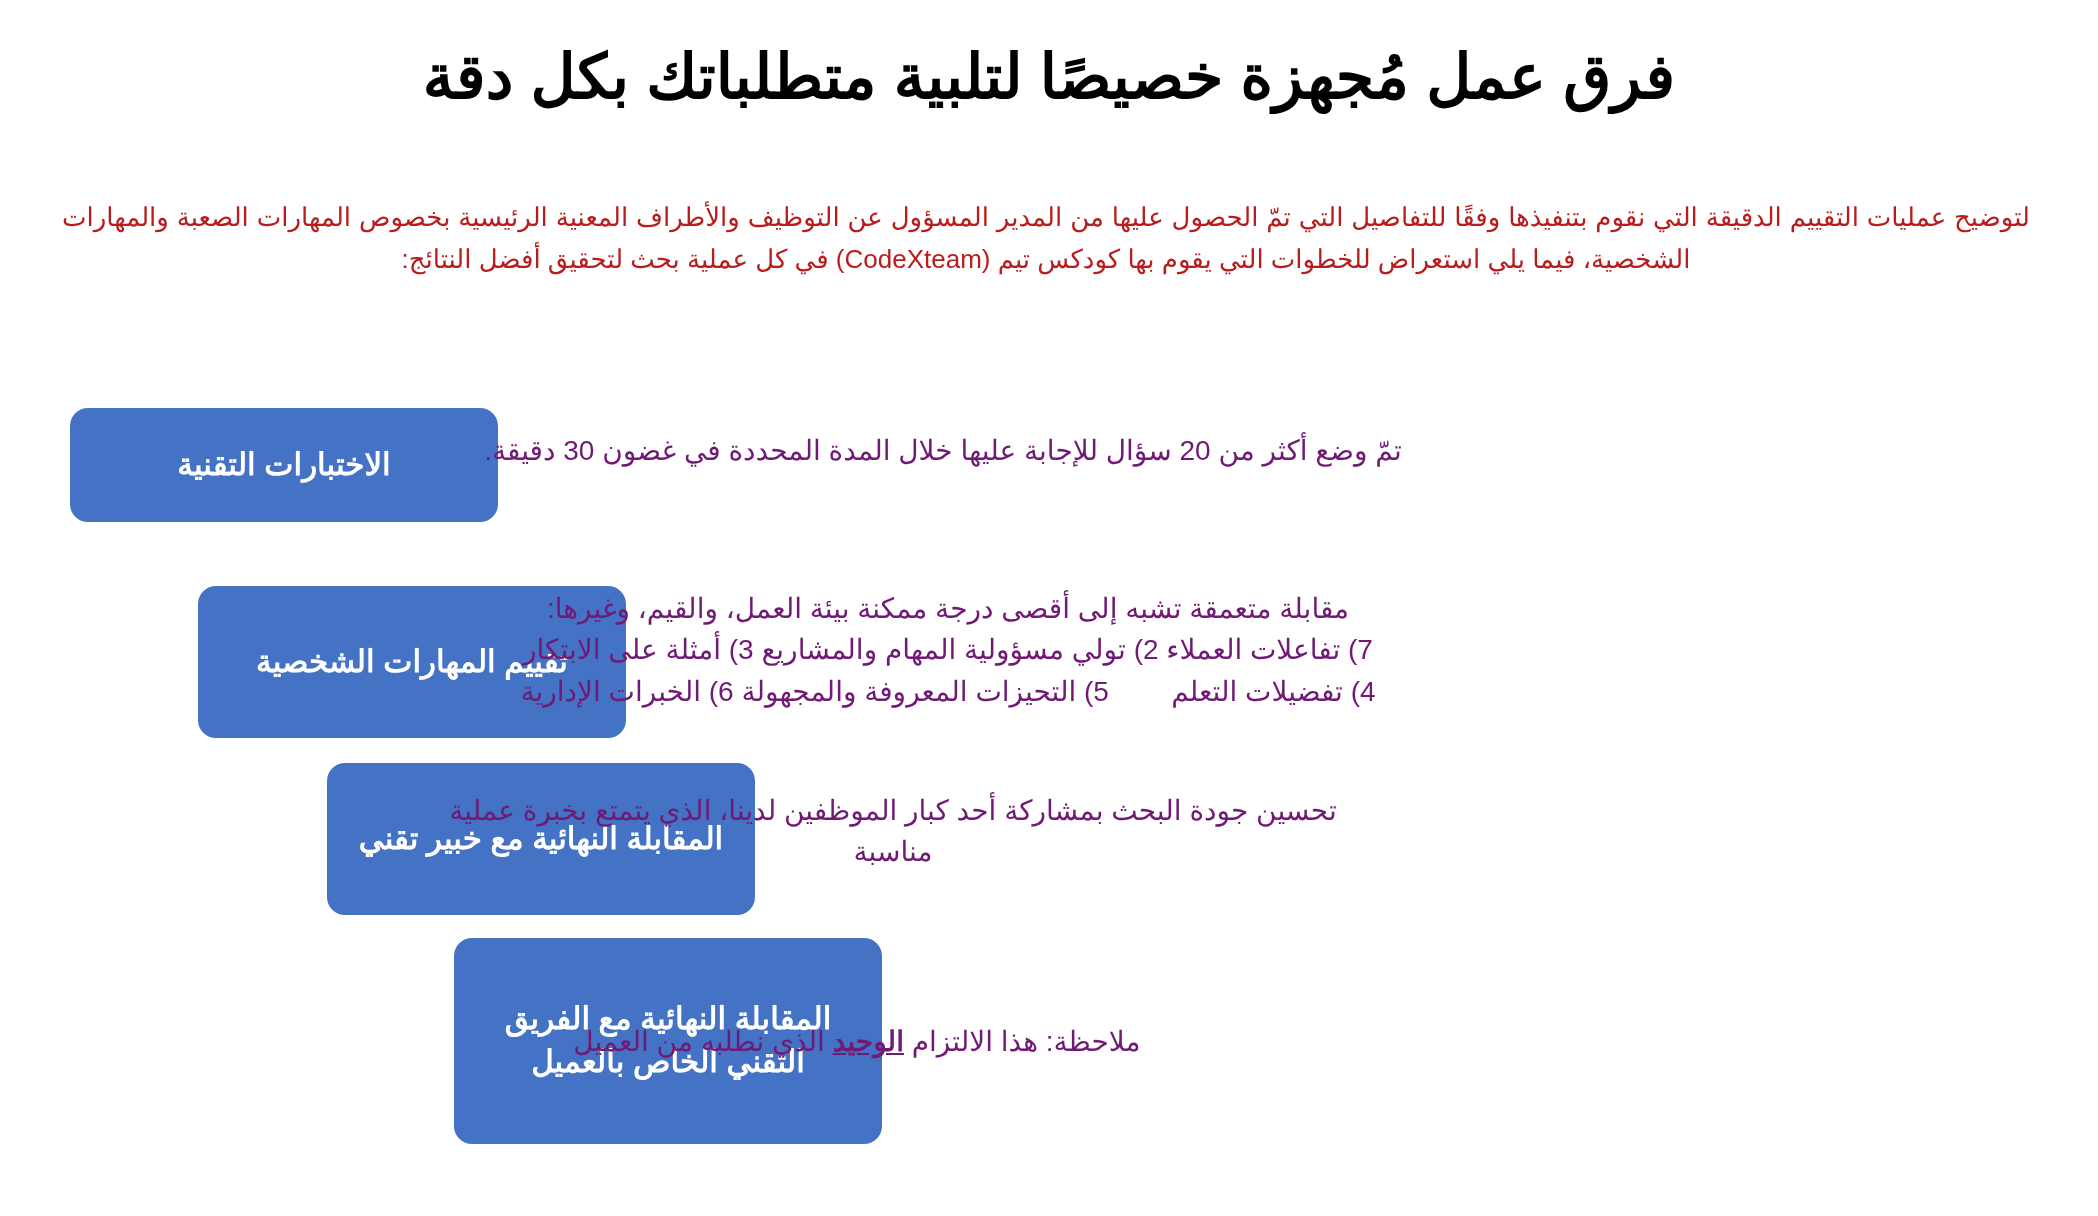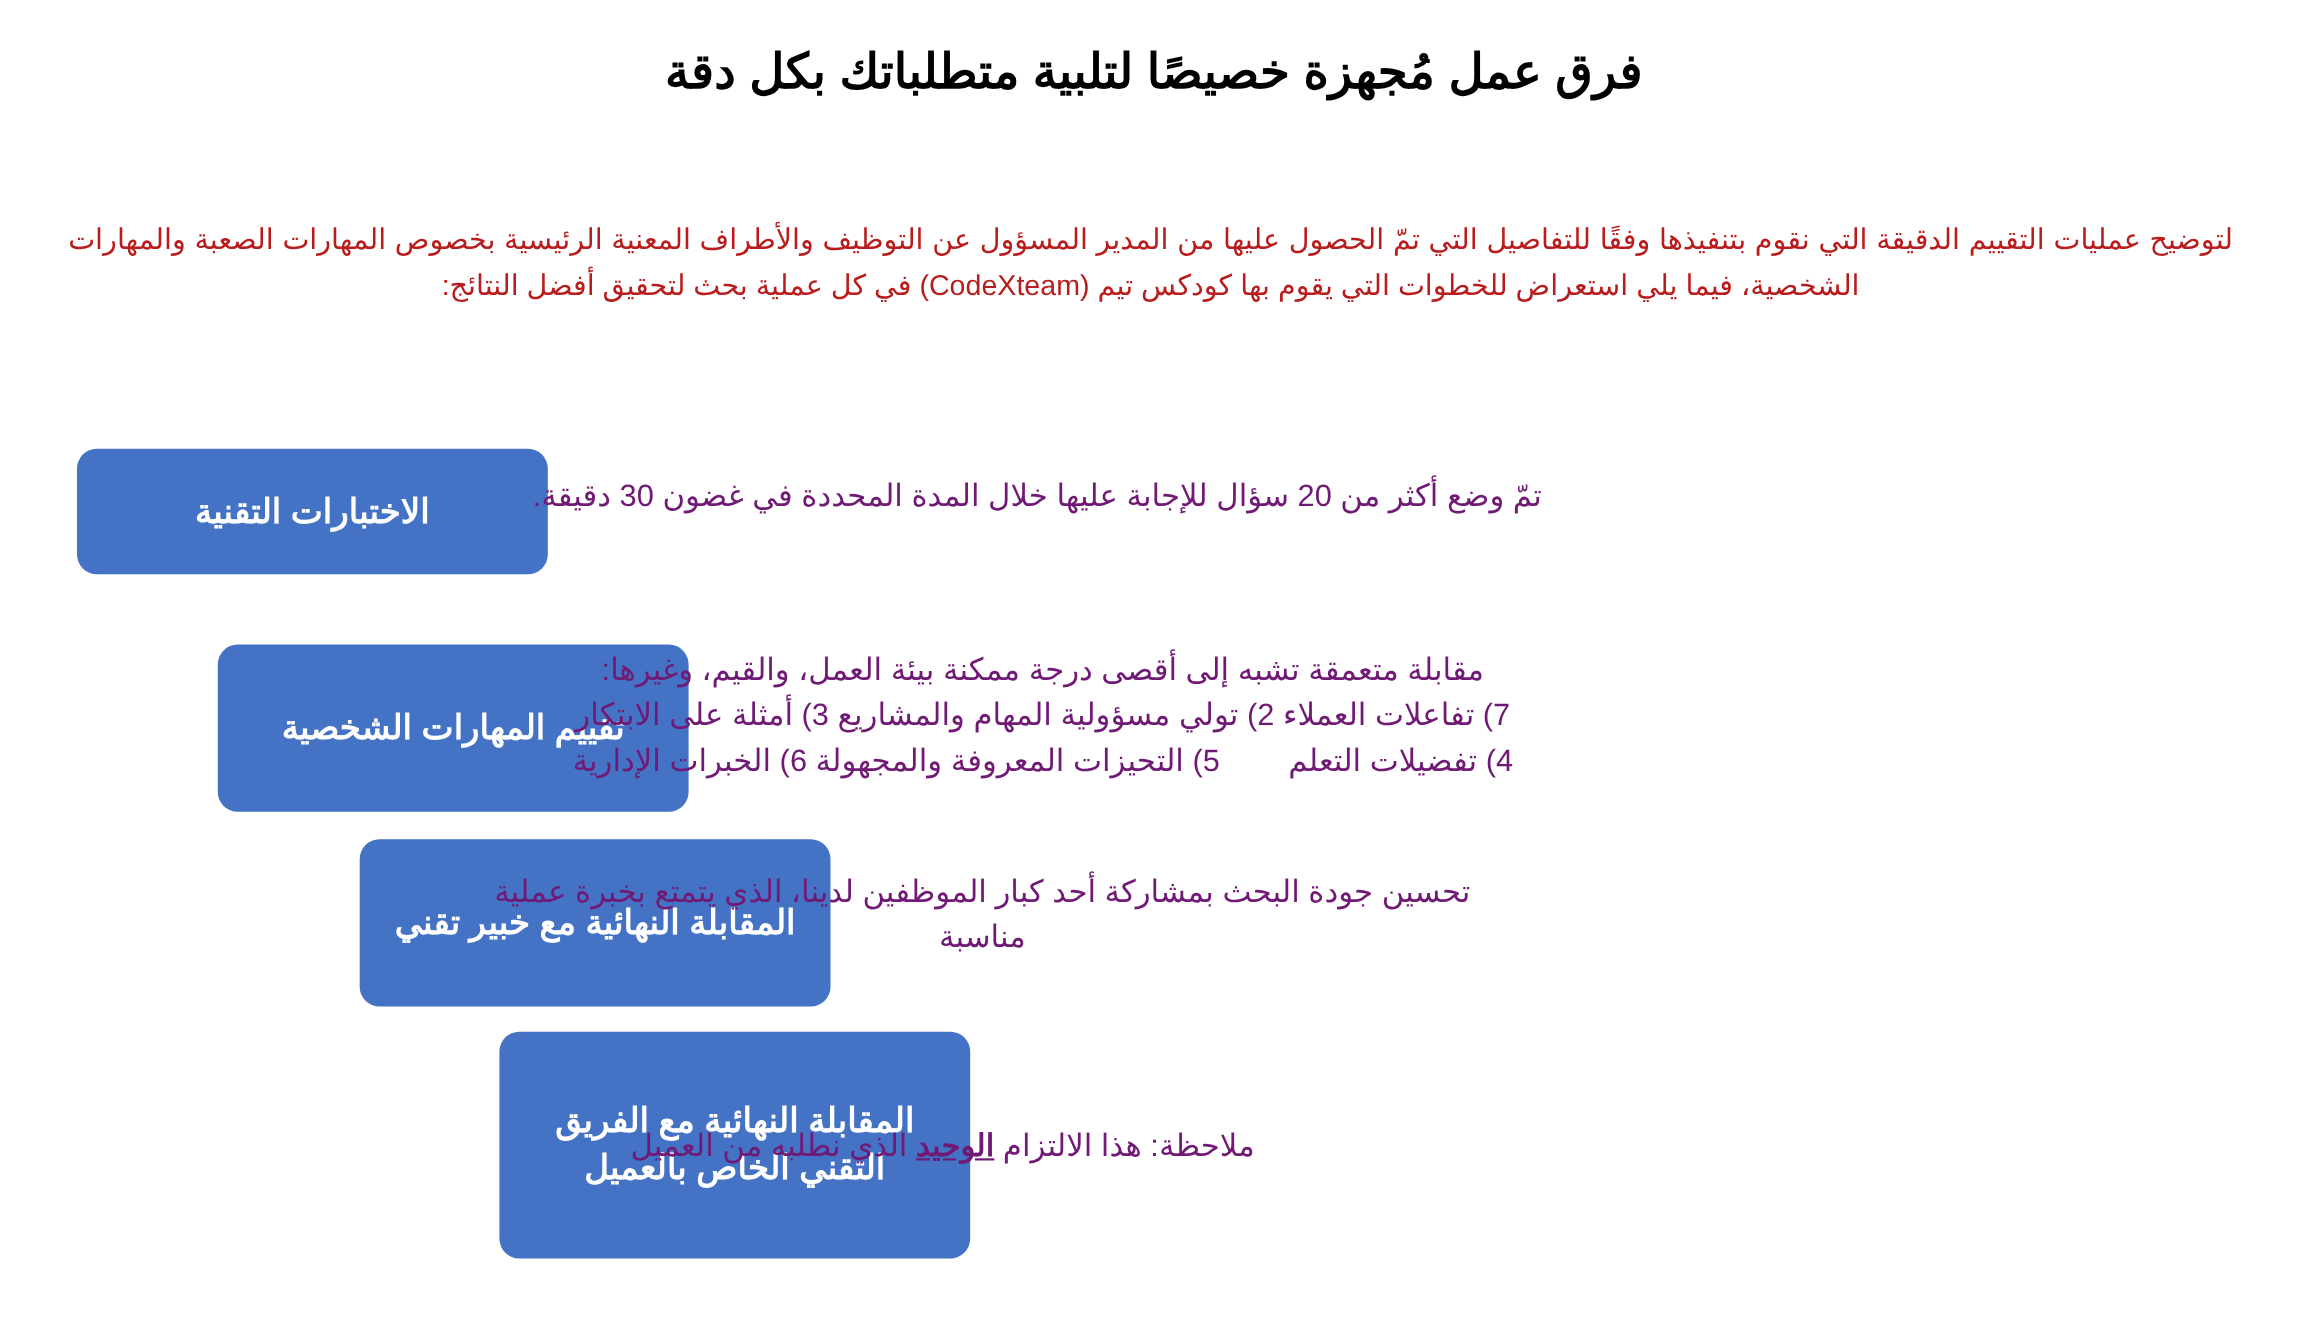--- a/index.html
+++ b/index.html
@@ -21,21 +21,21 @@
     background: #ffffff;
   }
 
   
   .title {
     position: absolute;
     top: 38px;
     left: 0;
     right: 0;
     text-align: center;
-    font-size: 44px;
+    font-size: 62px;
     font-weight: bold;
     line-height: 1.25;
     direction: rtl;
     color: #000000;
   }
 
   
   .intro {
     position: absolute;
     top: 196px;

